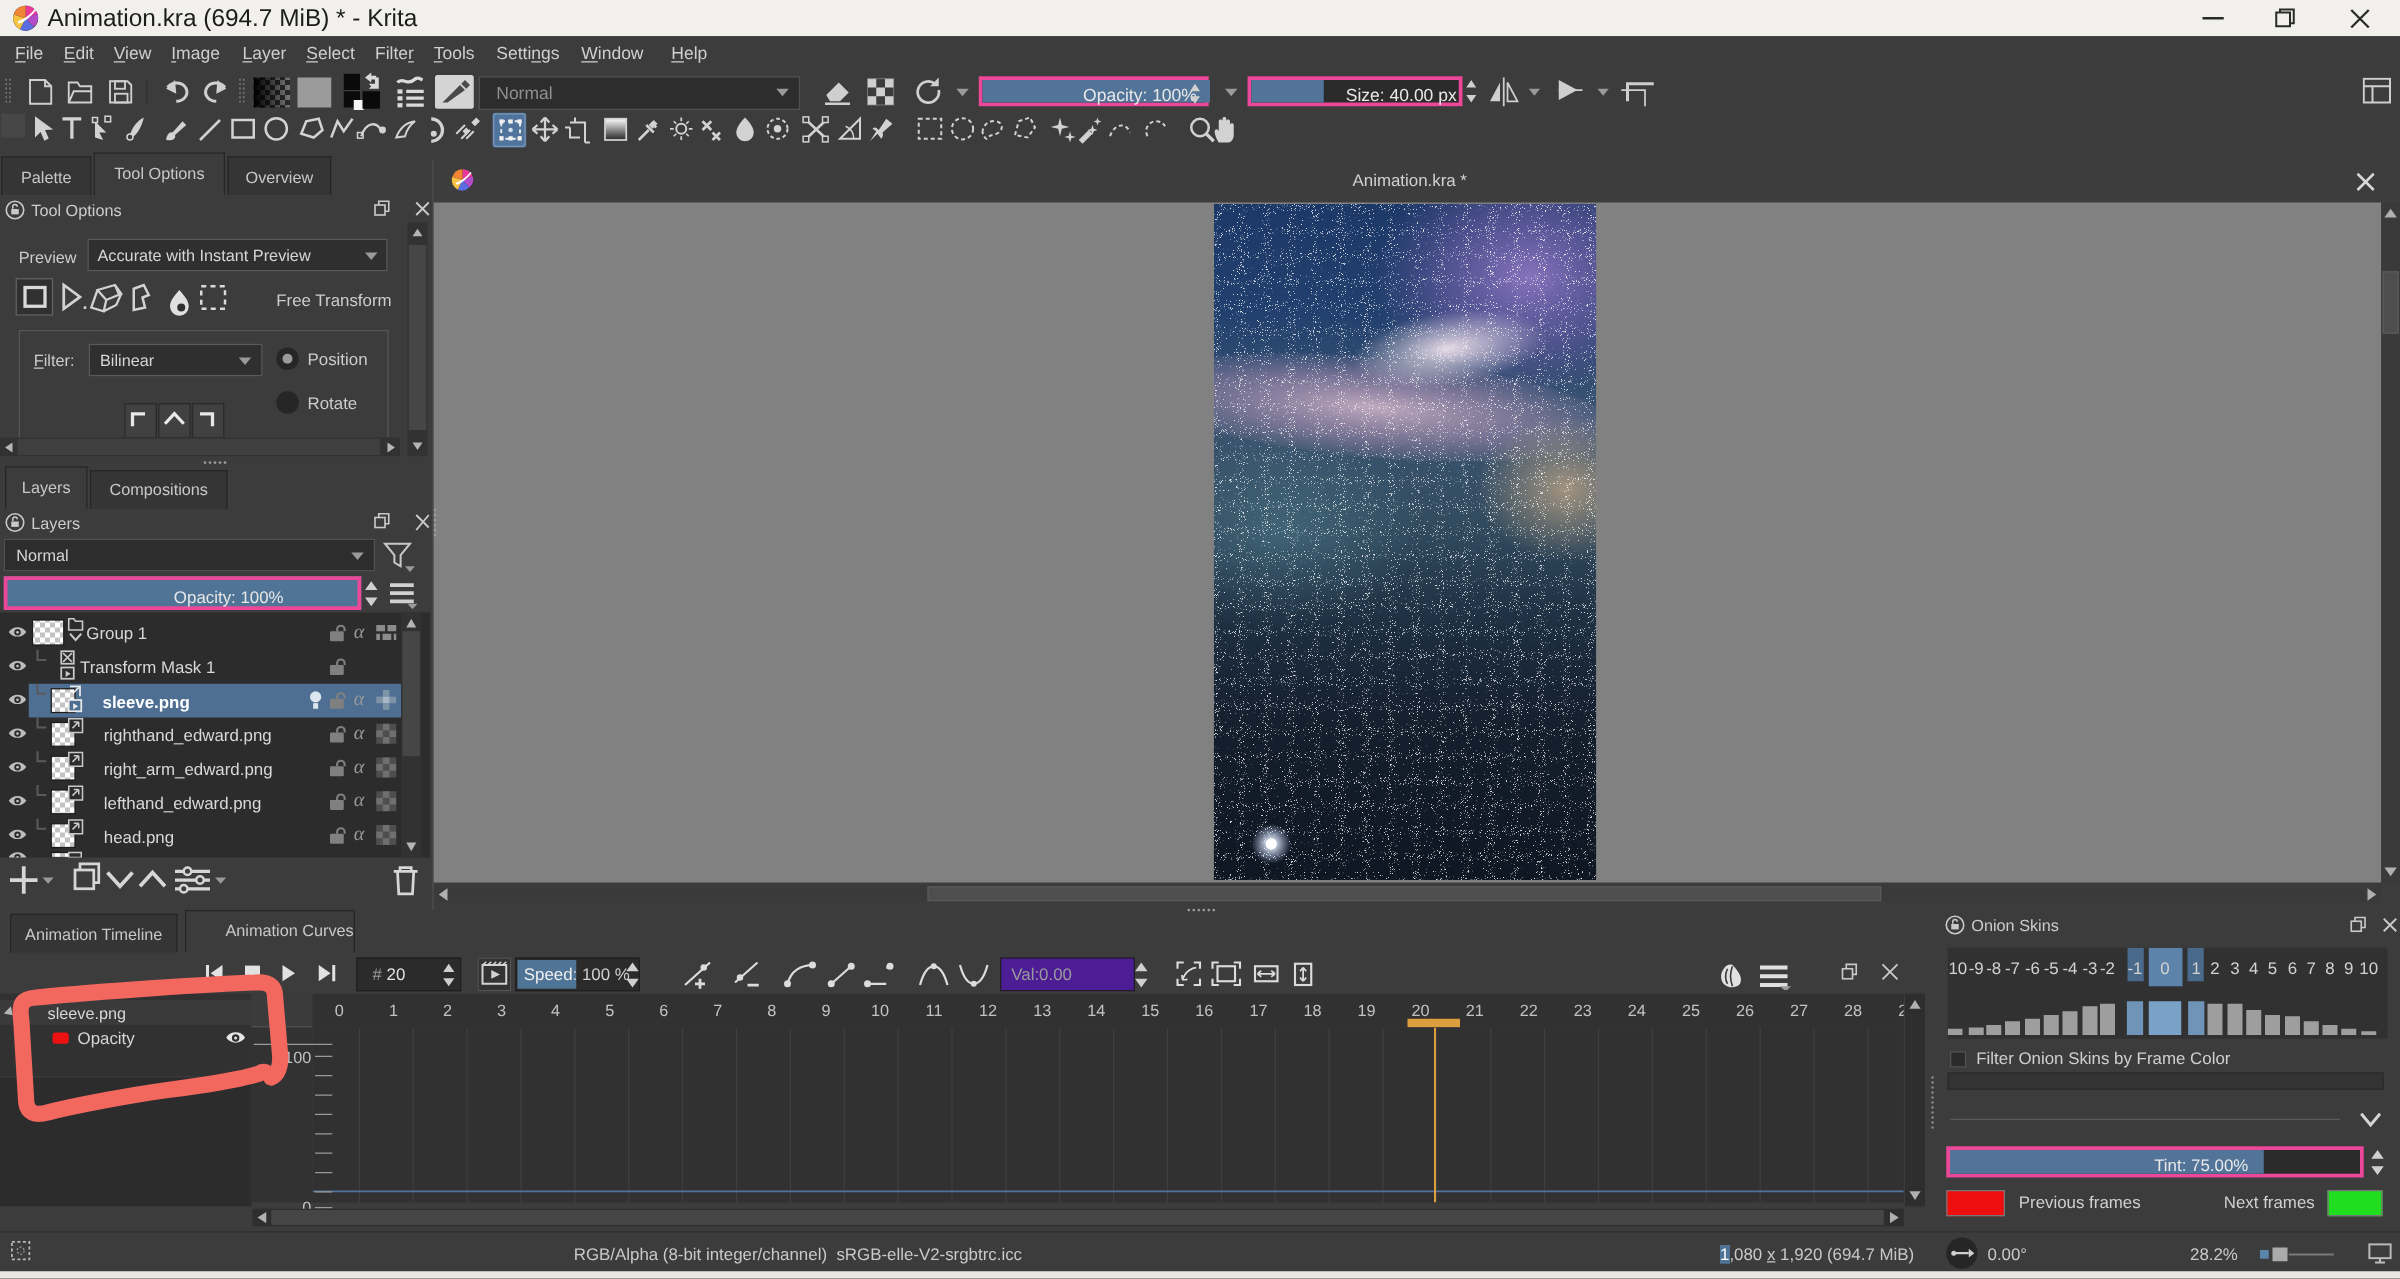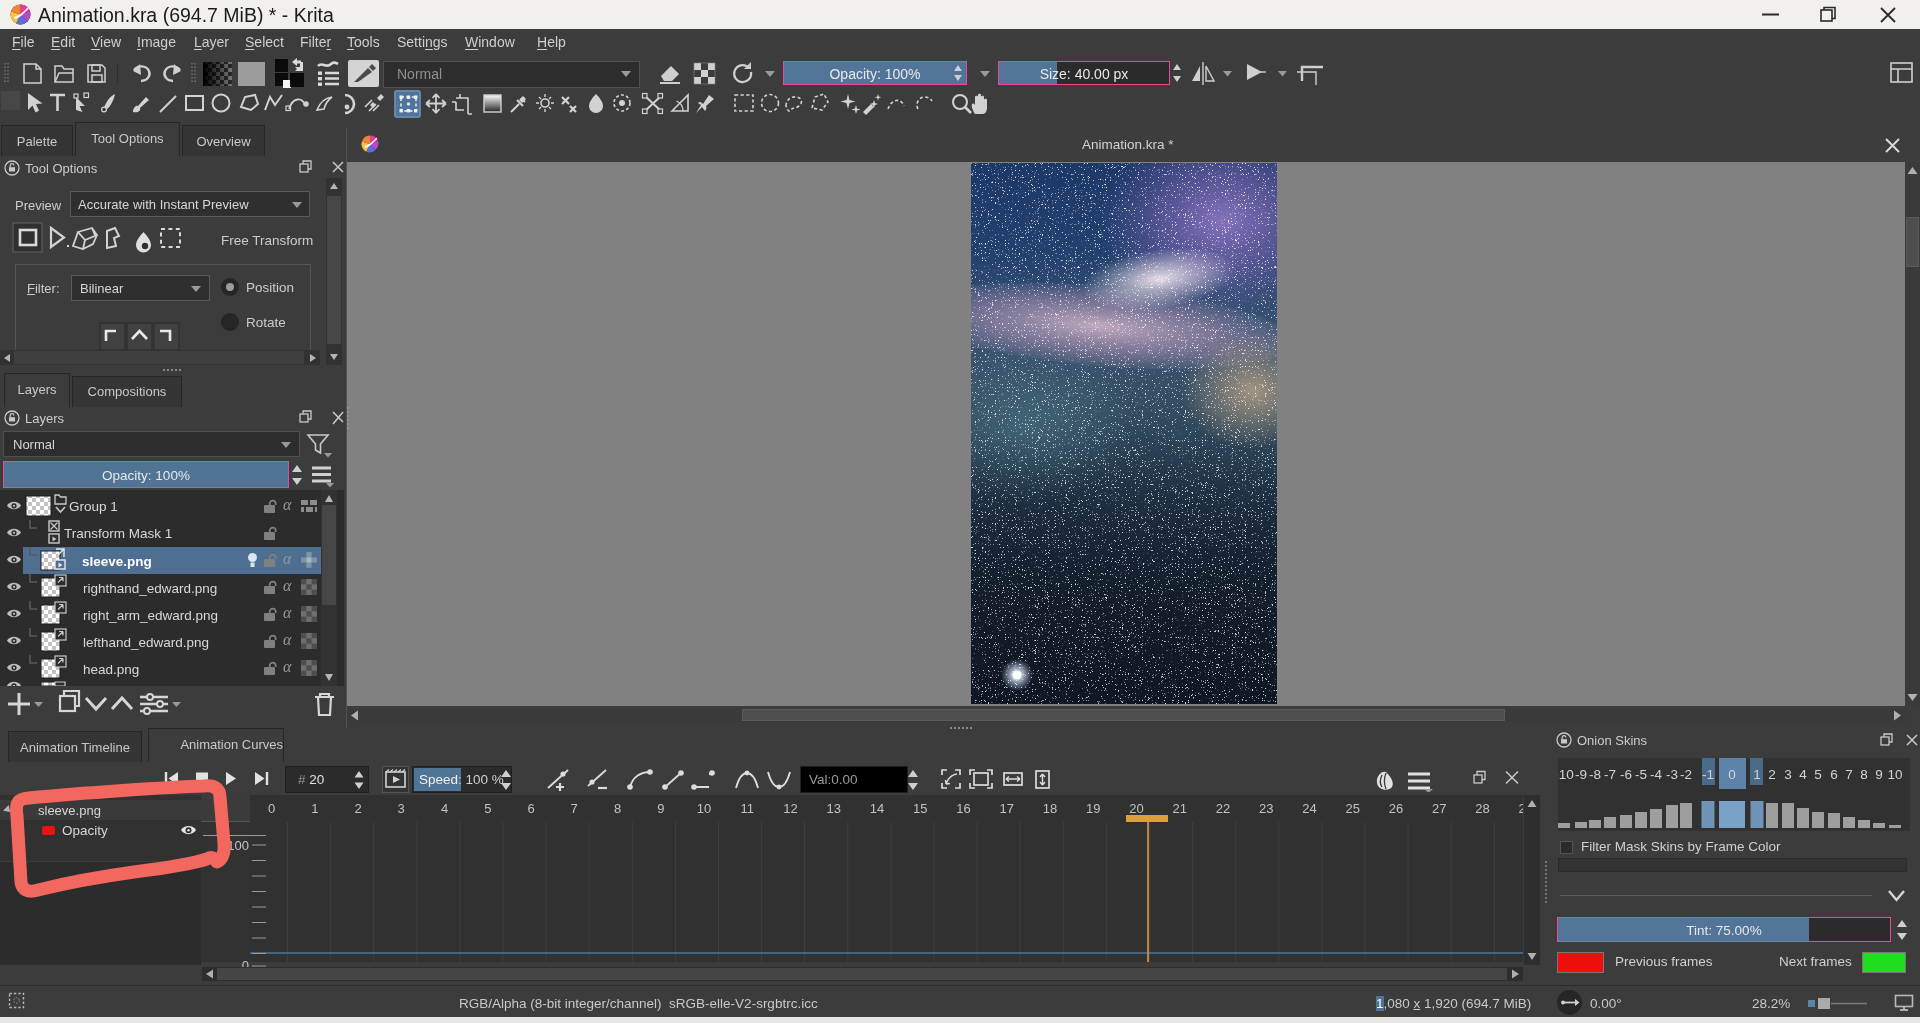--- a/index.html
+++ b/index.html
@@ -10,21 +10,21 @@
 
 #titlebar { left:0; top:0; width:1920px; height:29px; background:#f1f0ec; }
 #titlebar .title { left:38px; top:4px; font-size:19.5px; color:#1c1c1c; }
 
 #menubar { left:0; top:29px; width:1920px; height:27px; background:#3c3c3c; }
 .menuitem { position:absolute; top:5px; font-size:14px; color:#cfcfcf; }
 .menuitem u { text-decoration-thickness:1px; text-underline-offset:2px; }
 
 #toolbar1 { left:0; top:56px; width:1920px; height:34px; background:#3c3c3c; }
 #toolbar2 { left:0; top:90px; width:1920px; height:32px; background:#3c3c3c; }
-.slider { position:absolute; height:24px; background:#2b2b2b; border:1px solid #ec4899; }
+.slider { position:absolute; height:24px; background:#2b2b2b; border:3px solid #ec4899;padding-left:37px; }
 .slider .fill { position:absolute; left:0; top:0; bottom:0; background:#517498; }
 .slider .lbl { position:absolute; width:100%; text-align:center; top:4px; font-size:14px; color:#e8e8e8; }
 .combo { position:absolute; background:#2d2d2d; border:1px solid #555; }
 
 .tab { position:absolute; background:#353535; border:1px solid #262626; border-bottom:none; color:#c8c8c8; font-size:13px; text-align:center; }
 .tab.active { background:#3c3c3c; }
 .hdrtxt { position:absolute; font-size:13px; color:#cccccc; }
 </style>
 </head>
 <body>
@@ -786,21 +786,21 @@
       <circle cx="154" cy="21" r="2.8" fill="#dcdcdc" stroke="none"></circle>
       <circle cx="172" cy="7" r="2.8" fill="#dcdcdc" stroke="none"></circle>
 
       <path d="M196 22 C199 11 203 7 207 7 C211 7 215 11 218 22"></path>
       <circle cx="207" cy="7" r="2.4" fill="#dcdcdc" stroke="none"></circle>
 
       <path d="M228 6 C231 17 235 21 239 21 C243 21 247 17 250 6"></path>
       <circle cx="239" cy="21" r="2.4" fill="#dcdcdc" stroke="none"></circle>
     </g>
   </svg>
-  <div class="combo" style="left:800px;top:38px;width:108px;height:27px;background:#000000;border-color:#1f1f1f;">
+  <div class="combo" style="left:800px;top:38px;width:108px;height:27px;background:#4c1d95;border-color:#1f1f1f;">
     <div class="txt" style="left:8px;top:5px;font-size:13.5px;color:#9a9a9a;">Val:0.00</div>
   </div>
   <svg class="abs" style="left:906px;top:41px" width="14" height="22" viewBox="0 0 14 22">
       <path d="M7 1 l5 7 h-10 Z M7 21 l5 -7 h-10 Z" fill="#cfcfcf"></path>
     </svg>
   <svg class="abs" style="left:940px;top:40px" width="130" height="24" viewBox="0 0 130 24">
     <g stroke="#dcdcdc" stroke-width="1.7" fill="none">
       <path d="M2 7 V2 H7 M15 2 H20 V7 M20 15 V20 H15 M7 20 H2 V15"></path>
       <path d="M6 16 C8 9 14 6 17 6 M6 16 l4 -0.5 M6 16 l-0.5 -4" stroke-width="1.4"></path>
       <rect x="34" y="5" width="14" height="12"></rect>
@@ -999,21 +999,21 @@
       <rect x="239.0" y="50" width="12" height="20" fill="#9e9e9e"></rect>
       <rect x="254.0" y="54" width="12" height="16" fill="#9e9e9e"></rect>
       <rect x="270.0" y="55" width="12" height="15" fill="#9e9e9e"></rect>
       <rect x="285.0" y="59" width="12" height="11" fill="#9e9e9e"></rect>
       <rect x="300.0" y="62" width="12" height="8" fill="#9e9e9e"></rect>
       <rect x="315.0" y="65" width="12" height="5" fill="#9e9e9e"></rect>
       <rect x="331.0" y="67" width="12" height="3" fill="#9e9e9e"></rect>
     </svg>
   </div>
   <div class="abs" style="left:8px;top:113px;width:13px;height:13px;background:#2b2b2b;border:1px solid #555;"></div>
-  <div class="txt" style="left:29px;top:111px;font-size:13.5px;color:#d0d0d0;">Filter Mask Skins by Frame Color</div>
+  <div class="txt" style="left:29px;top:111px;font-size:13.5px;color:#d0d0d0;">Filter Onion Skins by Frame Color</div>
   <div class="abs" style="left:6px;top:130px;width:349px;height:14px;background:#333333;border:1px solid #2a2a2a;"></div>
   <div class="abs" style="left:8px;top:167px;width:312px;height:1px;background:#5a5a5a;"></div>
   <svg class="abs" style="left:330px;top:156px" width="29" height="23" viewBox="0 0 29 23">
     <path d="M7 7 L14.5 16 L22 7" fill="none" stroke="#d6d6d6" stroke-width="2.4"></path>
   </svg>
   <div class="slider" style="left:5px;top:189px;width:334px;height:25px;">
     <div class="fill" style="width:251px;"></div>
     <div class="lbl" style="top:5px;font-size:13.5px;">Tint: 75.00%</div>
   </div>
   <svg class="abs" style="left:342px;top:190px" width="16" height="24" viewBox="0 0 16 24">

